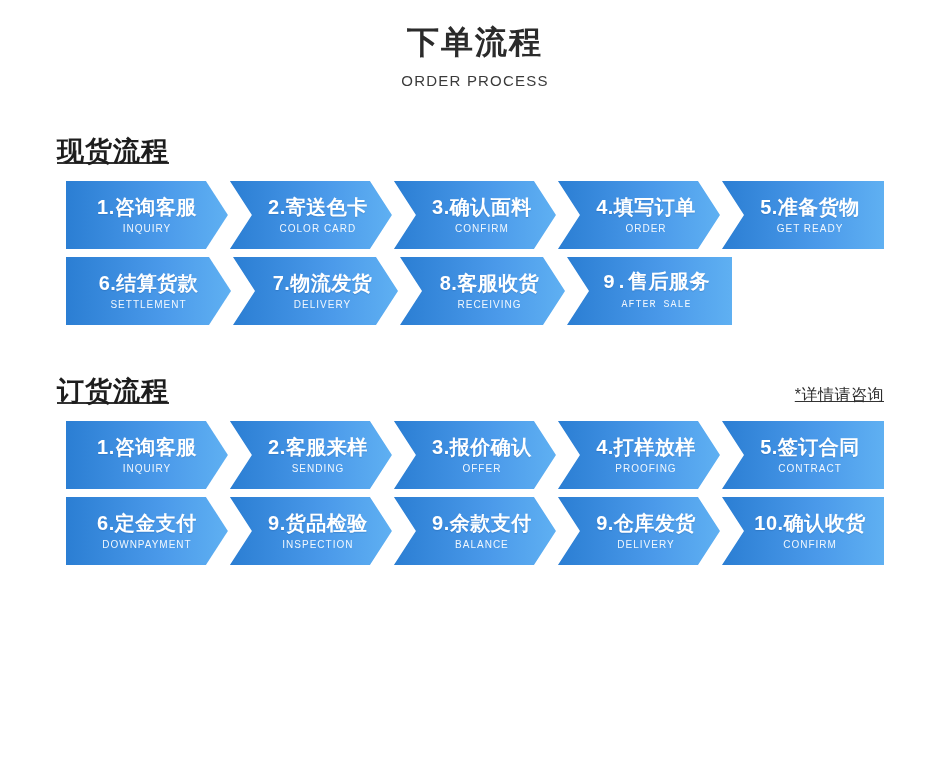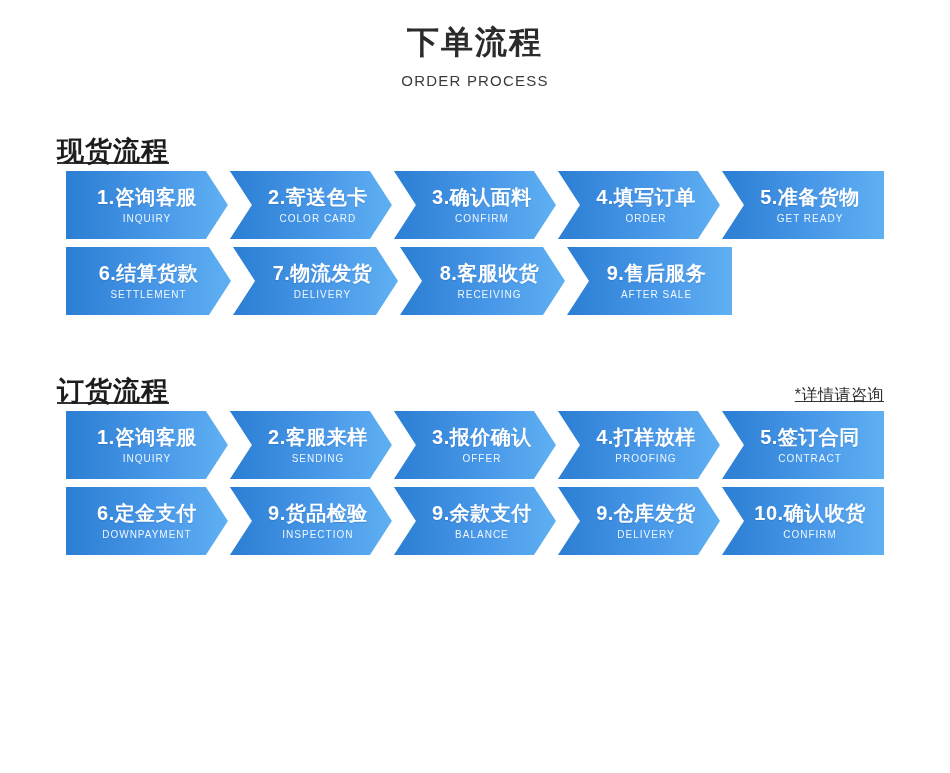--- a/index.html
+++ b/index.html
@@ -64,21 +64,21 @@
     font-size: 16px;
     color: #2d2d2d;
     letter-spacing: 0.5px;
     padding-bottom: 3px;
   }
 
   
   .flow-row {
     display: flex;
     height: 48px;
-    align-items: flex-end;
+    align-items: center;
   }
   .flow-row.row-gap { margin-top: 28px; }
 
   .step {
     position: relative;
     height: 68px;
     display: flex;
     flex-direction: column;
     align-items: center;
     justify-content: center;
@@ -170,21 +170,21 @@
           <div class="step-en">SETTLEMENT</div>
         </div>
         <div class="step" style="width: 165px;">
           <div class="step-cn">7.物流发货</div>
           <div class="step-en">DELIVERY</div>
         </div>
         <div class="step" style="width: 165px;">
           <div class="step-cn">8.客服收货</div>
           <div class="step-en">RECEIVING</div>
         </div>
-        <div class="step last" style="width: 165px;">
+        <div class="step last" style="width: 165px; font-family: Liberation Mono, monospace;">
           <div class="step-cn">9.售后服务</div>
           <div class="step-en">AFTER SALE</div>
         </div>
       </div>
   </div>
 
   <div class="gap-sec2"></div>
 
   <div class="section">
     <div class="section-head">

